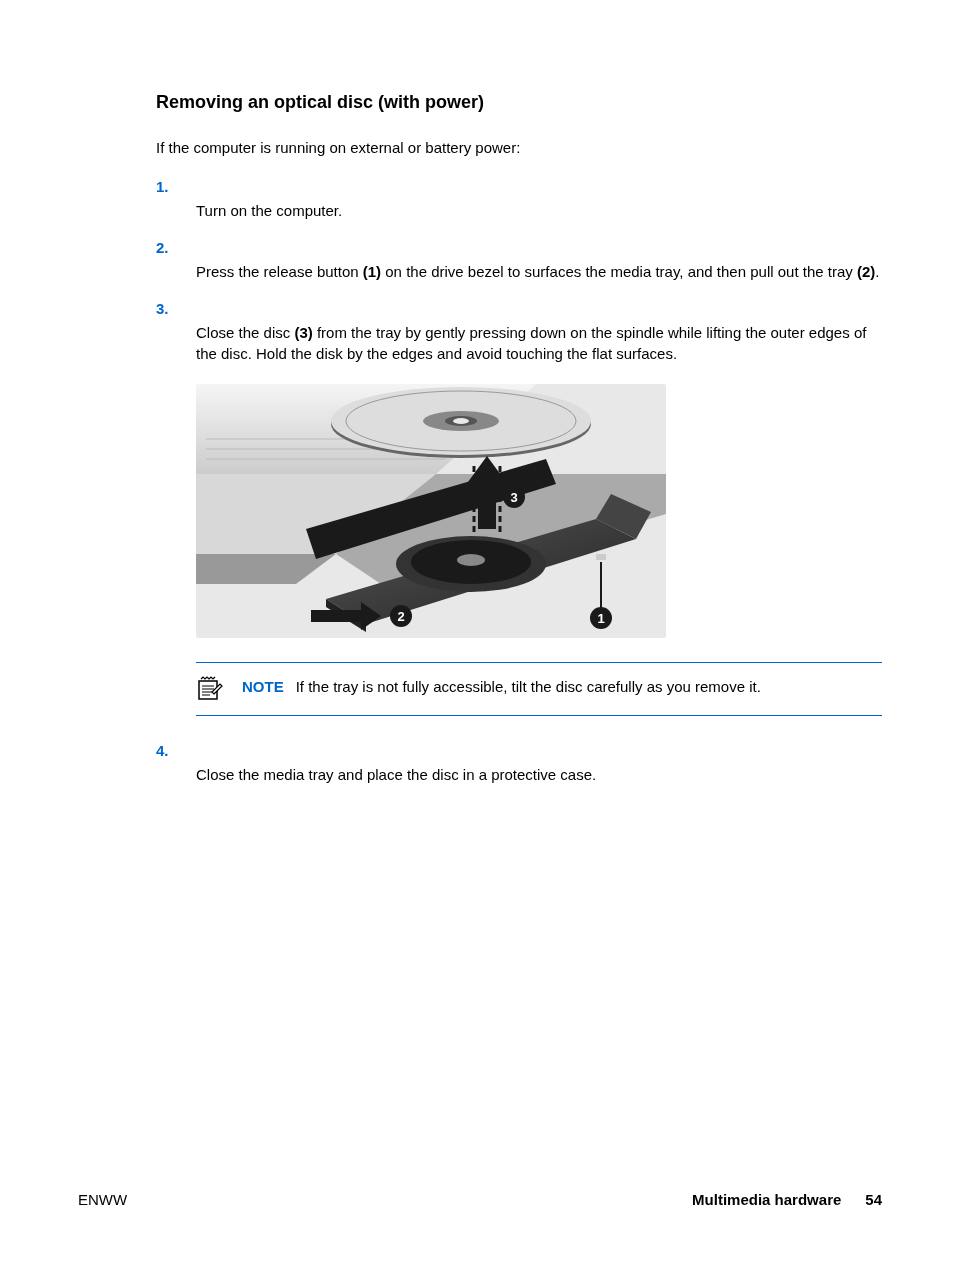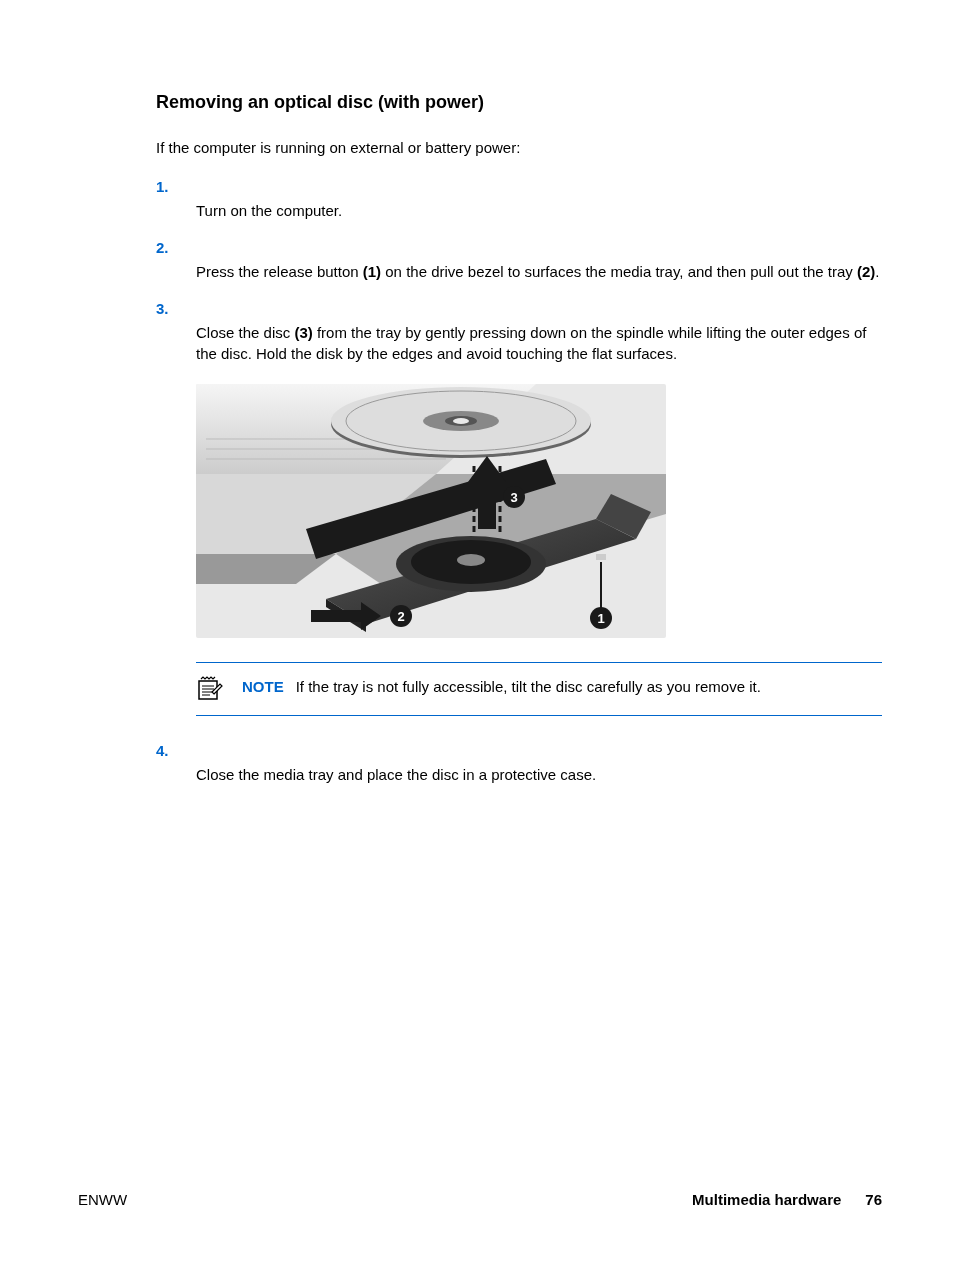--- a/index.html
+++ b/index.html
@@ -212,15 +212,15 @@
       <span class="step-num">4.</span>
       <span class="step-text">Close the media tray and place the disc in a protective case.</span>
     </li>
   </ol>
 </div>
 
 <div class="footer">
   <span>ENWW</span>
   <span class="footer-right">
     <span>Multimedia hardware</span>
-    <span>76</span>
+    <span>54</span>
   </span>
 </div>
 
 </body></html>

